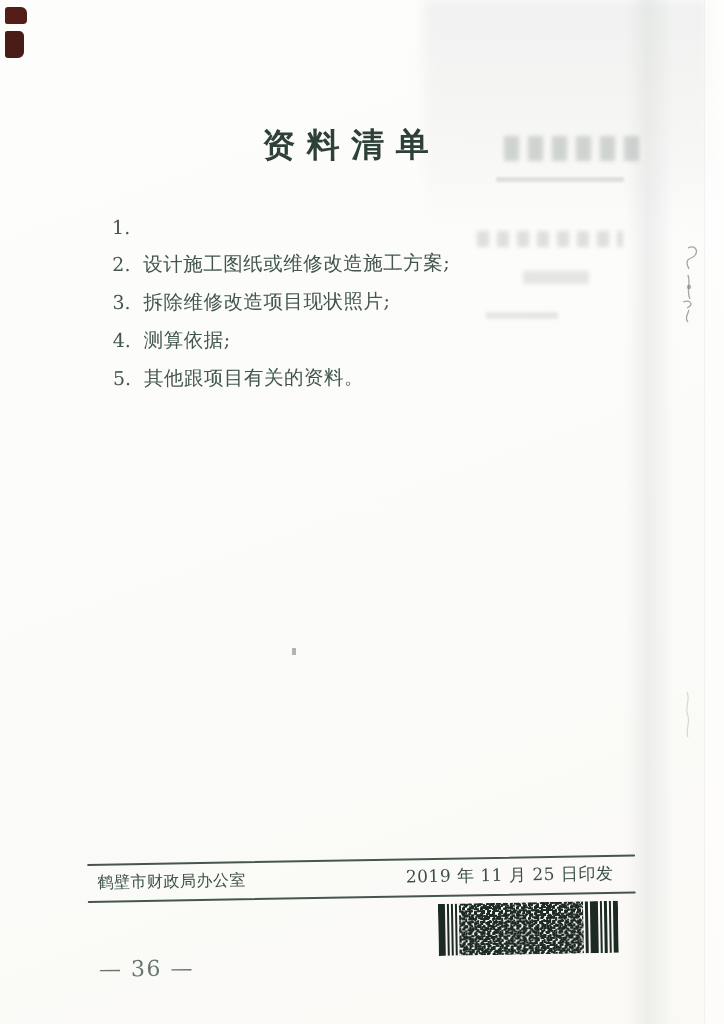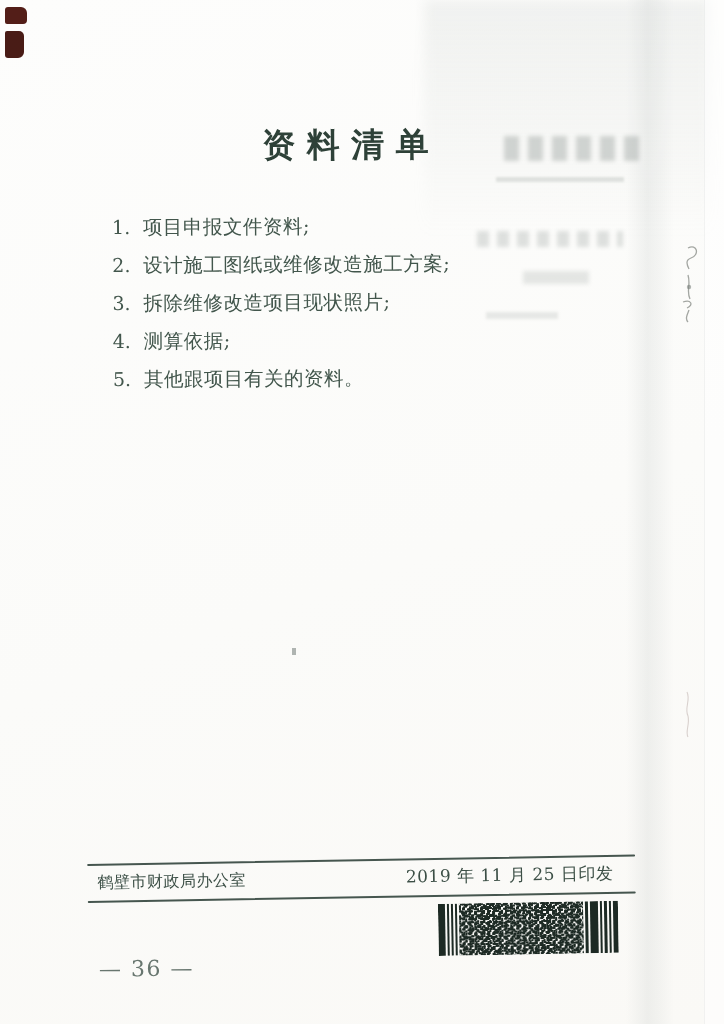--- a/index.html
+++ b/index.html
@@ -91,21 +91,20 @@
   </svg>
   <svg class="pencil2" viewBox="0 0 18 52">
     <path d="M9,4 C13,12 6,20 10,28 C12,36 7,44 10,49" fill="none" stroke="#b7a8a4" stroke-width="1.1"></path>
   </svg>
 
   <h1 class="title" style="color:#2e4138">资 料 清 单</h1>
 
   <ol class="doc-list" style="color:#42564c">
     <li>
       <span class="num">1.</span>
-      <span class="txt">项目申报文件资料;</span>
     </li>
     <li>
       <span class="num">2.</span>
       <span class="txt">设计施工图纸或维修改造施工方案;</span>
     </li>
     <li>
       <span class="num">3.</span>
       <span class="txt">拆除维修改造项目现状照片;</span>
     </li>
     <li>

